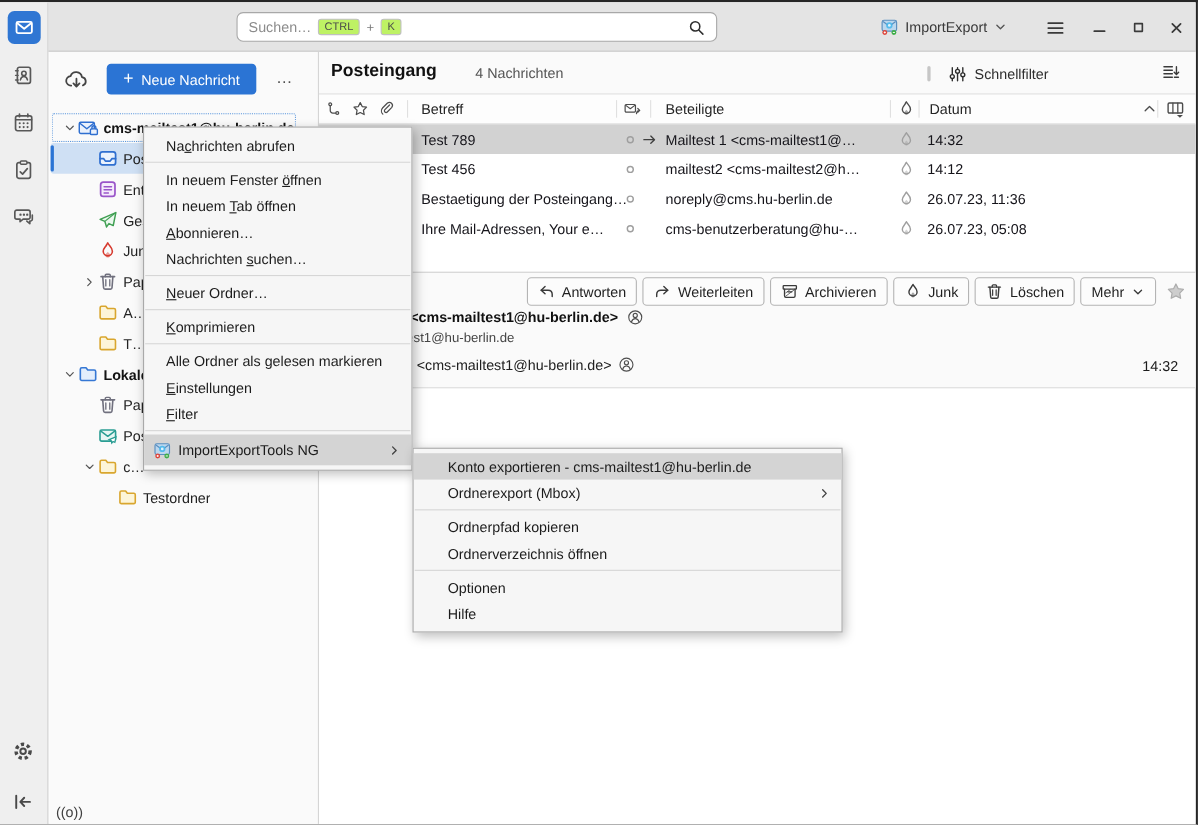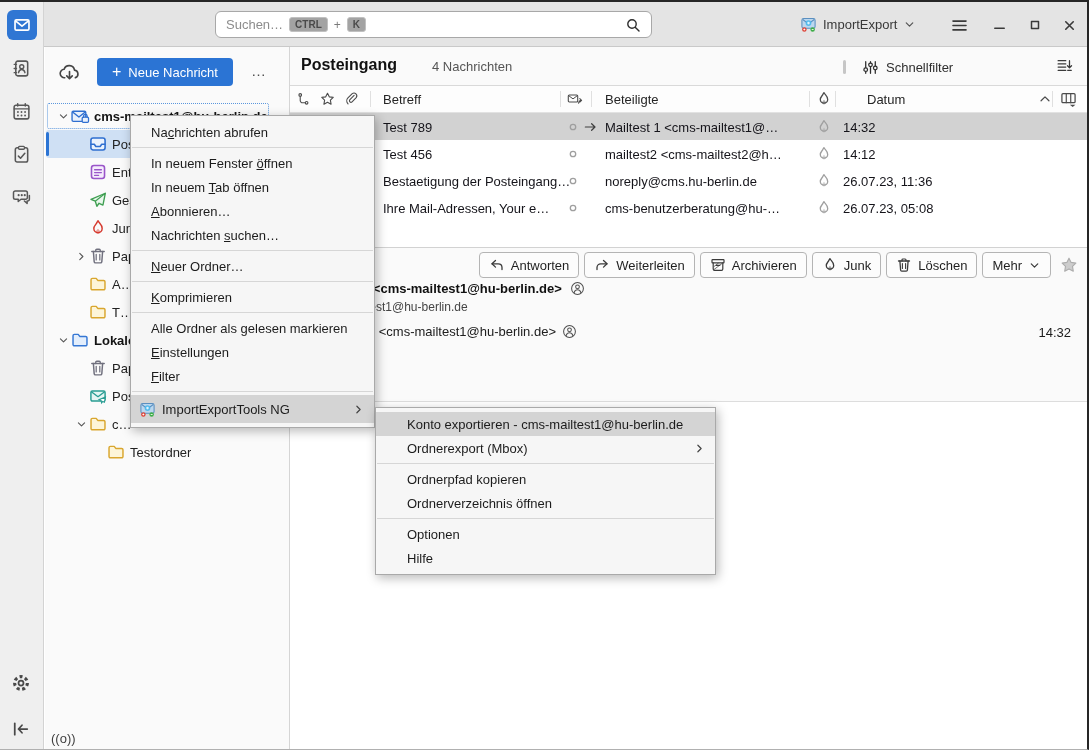--- a/index.html
+++ b/index.html
@@ -7,21 +7,21 @@
   .window{position:relative;width:1089px;height:750px;background:#fff;overflow:hidden;
     font-family:"Liberation Sans",sans-serif;color:#1a1a1a;
     border-top:2px solid #262626;border-right:2px solid #262626;border-bottom:1px solid #b0b0b0;}
   .ic{display:inline-flex;line-height:0;}
   .ic svg{display:block;}
 
   
   .titlebar{position:absolute;left:0;top:0;right:0;height:45px;background:#e4e4e4;border-bottom:1px solid #c9c9c9;z-index:1;}
   .searchbox{position:absolute;left:215px;top:9px;width:437px;height:27px;background:#fff;border:1px solid #a8a8a8;
     border-radius:6px;display:flex;align-items:center;gap:6px;padding:0 10px;font-size:13px;color:#8c8c8c;}
-  .kbd{background:#a3a3a3;border:1px solid #c0c0c0;border-radius:3px;font-size:10px;font-weight:bold;color:#4a4a4a;padding:1px 5px;}
+  .kbd{background:#bef264;border:1px solid #c0c0c0;border-radius:3px;font-size:10px;font-weight:normal;color:#4a4a4a;padding:1px 5px;}
   .kbd-plus{color:#7a7a7a;font-size:12px;}
   .mag{margin-left:auto;color:#2e2e2e;}
   .iebtn{position:absolute;left:800px;top:10px;height:25px;display:flex;align-items:center;gap:6px;font-size:13px;color:#393939;}
   .iebtn .chev-sm{color:#555;}
   .wbtn{position:absolute;top:12px;width:22px;height:22px;display:flex;align-items:center;justify-content:center;color:#3a3a3a;}
   .wb-menu{left:948px;} .wb-min{left:988px;} .wb-max{left:1024px;} .wb-close{left:1058px;}
 
   
   .spaces{position:absolute;left:0;top:0;width:44px;height:750px;background:#efefef;border-right:1px solid #d3d3d3;z-index:2;}
   .space{width:30px;height:30px;margin:13px auto 0;border-radius:6px;display:flex;align-items:center;justify-content:center;color:#585858;}
@@ -70,37 +70,37 @@
   .coldiv{position:absolute;top:5px;bottom:5px;width:1px;background:#e0e0e0;}
 
   .mrows{position:absolute;left:0;top:66px;right:0;}
   .mrow{position:relative;height:27px;font-size:13px;color:#15141a;}
   .mrow.sel{background:#d2d2d2;}
   .mcell{position:absolute;top:50%;transform:translateY(-50%);white-space:nowrap;text-align:right;}
   .c-sub{left:93px;} .c-dot{left:276px;color:#9f9f9f;} .c-arr{left:293px;color:#3f3f3f;}
   .c-corr{left:315px;} .c-flame{left:526px;color:#9f9f9f;} .c-date{left:553px;}
 
   
-  .msgpane{position:absolute;left:0;top:200px;right:0;height:155px;background:#fafafa;border-top:1px solid #d2d2d2;border-bottom:1px solid #ddd;}
+  .msgpane{position:absolute;left:0;top:200px;right:0;height:106px;background:#fafafa;border-top:1px solid #d2d2d2;border-bottom:1px solid #ddd;}
   .actions{position:absolute;top:4px;right:36px;display:flex;gap:5px;}
   .abtn{height:26px;display:flex;align-items:center;gap:6px;padding:0 9px;background:#fcfcfc;border:1px solid #b4b4b4;
     border-radius:4px;font-size:13px;color:#1f1f1f;}
   .abtn .ic{color:#3a3a3a;}
   .hstar{position:absolute;right:9px;top:8px;color:#bcbcbc;}
   .fromline{position:absolute;left:20px;top:33px;display:flex;align-items:center;gap:8px;font-size:13px;font-weight:bold;color:#101010;}
   .avatar{color:#4f4f4f;}
   .addrline{position:absolute;left:28px;top:52px;font-size:12px;color:#454545;}
   .toline{position:absolute;left:10px;top:76px;display:flex;align-items:center;gap:6px;font-size:13px;color:#202020;}
   .hdrdate{position:absolute;right:16px;top:77px;font-size:13px;color:#1c1c1c;}
 
   
   .menu{position:absolute;background:#f6f6f6;border:1px solid #a9a9a9;box-shadow:2px 3px 10px rgba(0,0,0,.28);
     padding:4px 0;font-size:13px;color:#1c1c1c;z-index:50;}
   #ctxmenu{left:130px;top:113px;width:245px;}
-  #submenu{left:375px;top:405px;width:341px;z-index:60;}
+  #submenu{left:375px;top:405px;width:391px;z-index:60;}
   .mitem{height:24px;display:flex;align-items:center;padding:0 22px 0 20px;position:relative;white-space:nowrap;}
   #submenu .mitem{padding-left:31px;padding-right:14px;}
   .mitem.hl{background:#d4d4d4;}
   .mitem.tall{height:28px;}
   .mitem u{text-decoration:underline;}
   .mitem .micon{margin-left:-12px;margin-right:6px;}
   .mitem .subarrow{position:absolute;right:9px;color:#444;display:flex;}
   .msep{height:1px;background:#d6d6d6;margin:3px 1px;}
 </style>
 </head>
@@ -460,21 +460,21 @@
       <span class="coldiv" style="left:301px"></span>
       <span class="lh" style="left:315px">Beteiligte</span>
       <span class="coldiv" style="left:519px"></span>
       <span class="lh lh-ic ic" style="left:526px" id="i-flamehdr">
           <svg viewBox="0 0 16 16" width="16" height="16">
             <path d="M8 1.6c.6 1.9 3.7 3.3 3.7 6.8a3.7 3.7 0 1 1-7.4 0C4.3 6 6.4 4.9 7.1 3c.3-.5.7-.9.9-1.4Z" fill="none" stroke="currentColor" stroke-linecap="round" stroke-linejoin="round" stroke-width="1.3"></path>
             <path d="M8 13.4c-1 0-1.9-.8-1.9-1.9 0-1.1 1.1-1.7 1.9-2.8.8 1.1 1.9 1.7 1.9 2.8 0 1.1-.9 1.9-1.9 1.9Z" fill="currentColor" opacity=".45"></path>
           </svg>
         </span>
       <span class="coldiv" style="left:545px"></span>
-      <span class="lh" style="left:577px">Datum</span>
+      <span class="lh" style="left:555px">Datum</span>
       <span class="lh lh-ic ic" style="left:748px" id="i-sort">
           <svg viewBox="0 0 16 16" width="14" height="14">
             <path d="M3.5 10 8 5.5 12.5 10" fill="none" stroke="currentColor" stroke-linecap="round" stroke-linejoin="round" stroke-width="1.4"></path>
           </svg>
         </span>
       <span class="coldiv" style="left:762px"></span>
       <span class="lh lh-ic ic" style="left:770px" id="i-colpick">
           <svg viewBox="0 0 16 16" width="17" height="17">
             <rect x="1.8" y="3" width="12.4" height="8.5" rx="1" fill="none" stroke="currentColor" stroke-linecap="round" stroke-linejoin="round" stroke-width="1.2"></rect>
             <path d="M5.9 3v8.5M10.1 3v8.5" fill="none" stroke="currentColor" stroke-linecap="round" stroke-linejoin="round" stroke-width="1.1"></path>

